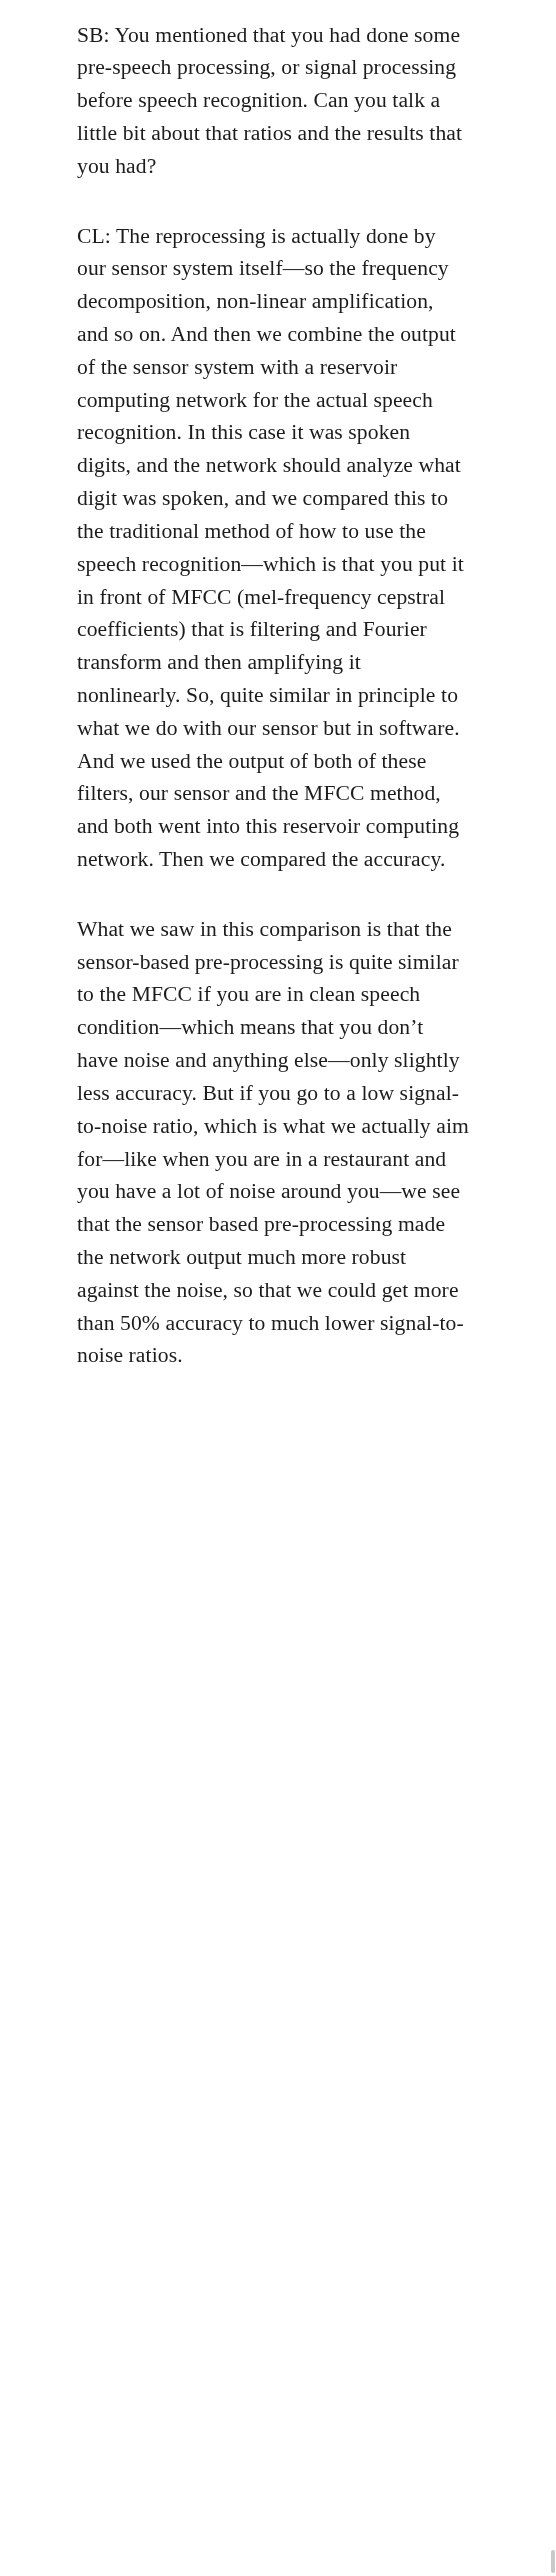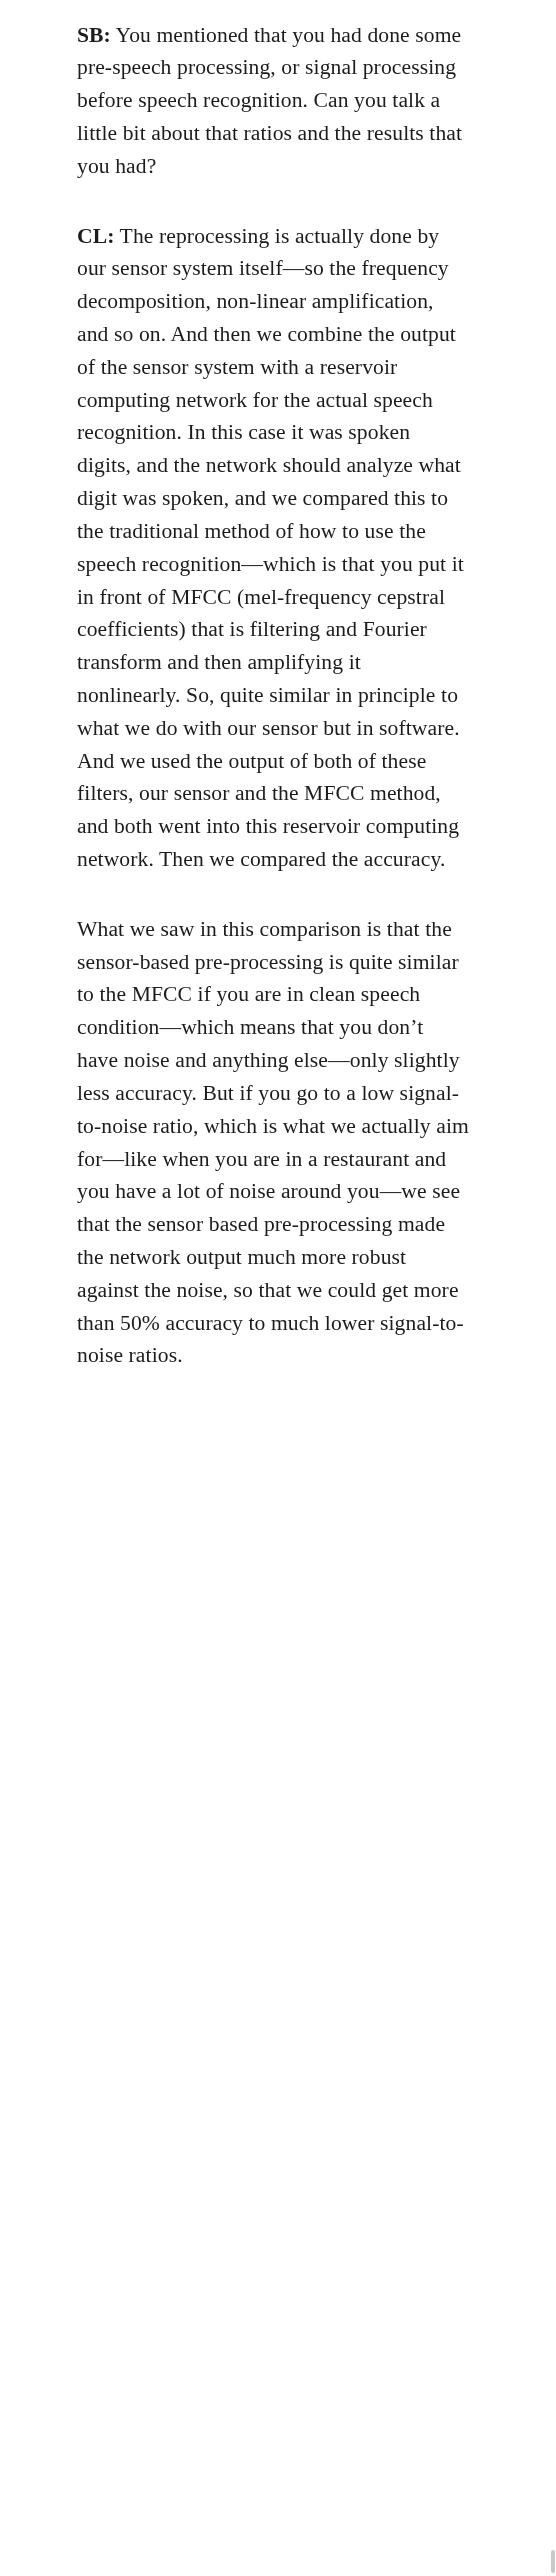--- a/index.html
+++ b/index.html
@@ -29,21 +29,21 @@
     font-size: 21.6px;
     line-height: 1.52;
     letter-spacing: 0.1px;
     color: #1c1c1c;
     text-align: left;
   }
   .block:last-child {
     margin-bottom: 0;
   }
   .speaker {
-    font-weight: bold;
+    font-weight: normal;
   }
   .scrollbar-track {
     position: absolute;
     top: 0;
     right: 0;
     width: 7.2px;
     height: 100%;
     background: transparent;
   }
   .scrollbar-thumb {

